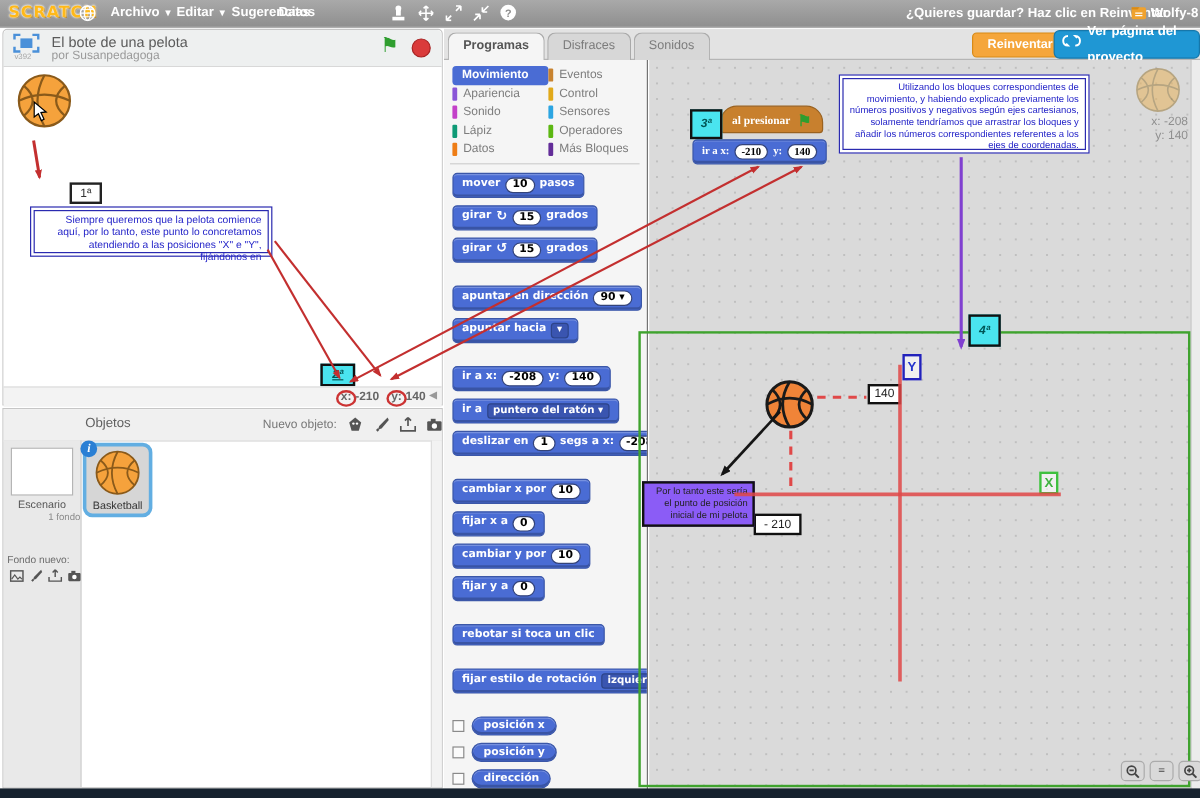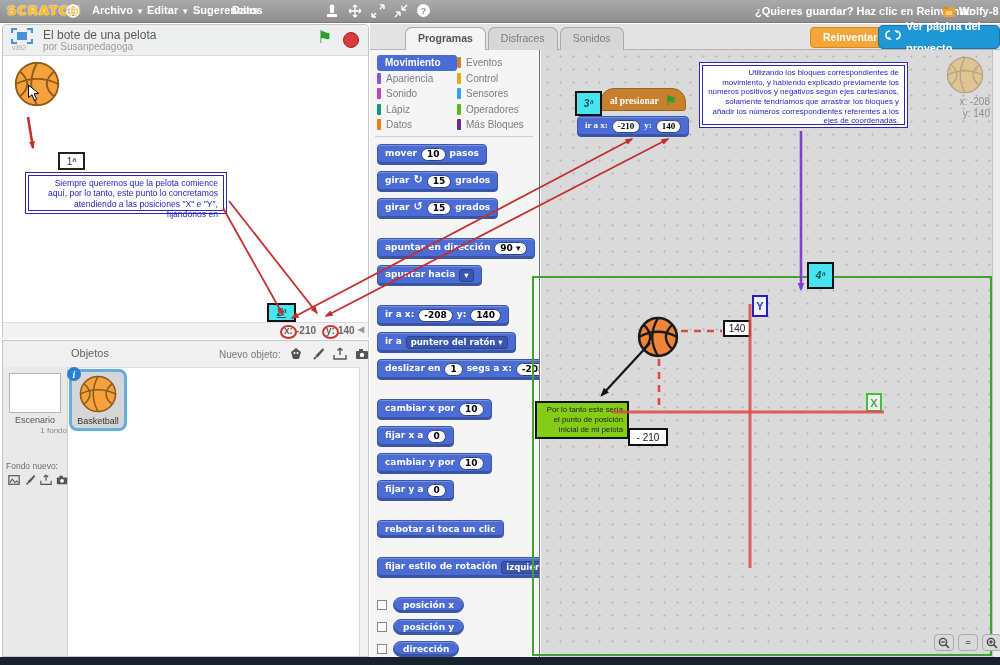--- a/index.html
+++ b/index.html
@@ -51,21 +51,21 @@
   .sp-left .bicons{position:absolute;left:4px;top:106px;display:flex;gap:3px;}
   .sprite-card{position:absolute;left:66px;top:28px;width:58px;height:62px;background:#d6d6d6;border:3px solid #62aee2;border-radius:8px;box-sizing:border-box;cursor:pointer;}
   .sprite-card .nm{position:absolute;left:0;bottom:2px;width:100%;text-align:center;font-size:9px;color:#333;}
   .ibadge{position:absolute;left:-5px;top:-5px;width:14px;height:14px;border-radius:50%;background:#2a7fd4;color:#fff;font:bold italic 10px "Liberation Serif",serif;display:flex;align-items:center;justify-content:center;cursor:pointer;}
   .sp-scroll{position:absolute;right:0;top:26px;width:8px;bottom:0;background:#f2f2f2;border-left:1px solid #ddd;}
 
   
   .topstrip{position:absolute;left:370px;top:24px;width:630px;height:26px;background:#e3e3e3;border-bottom:1px solid #b5b5b5;box-sizing:border-box;}
   .tabs{position:absolute;left:3px;top:3px;display:flex;gap:2px;}
   .tab{height:23px;box-sizing:border-box;padding:4px 12px 0;border:1px solid #a9a9a9;border-bottom:none;border-radius:7px 7px 0 0;background:#d7d7d7;color:#7c7c7c;font-size:10.5px;cursor:pointer;}
-  .tab.active{background:#f5f5f5;color:#555;font-weight:bold;margin-left:32px;}
+  .tab.active{background:#f5f5f5;color:#555;font-weight:bold;}
   .btn-reinvent{position:absolute;left:440px;top:3px;height:19px;padding:0 12px;background:#f5a63b;border:1px solid #d88a16;border-radius:4px;color:#fff;font:bold 10.5px "Liberation Sans",sans-serif;line-height:19px;cursor:pointer;}
   .btn-viewpage{position:absolute;left:508px;top:1px;height:22px;padding:0 10px 0 6px;background:#1f97d4;border:1px solid #1677aa;border-radius:5px;color:#fff;font:bold 11px "Liberation Sans",sans-serif;line-height:22px;cursor:pointer;display:flex;align-items:center;gap:5px;}
 
   .palette{position:absolute;left:370px;top:50px;width:170px;height:608px;background:#f5f5f5;border-right:1px solid #737373;box-sizing:border-box;overflow:hidden;}
   .cat-grid{position:absolute;left:7px;top:5px;width:160px;display:grid;grid-template-columns:80px 80px;grid-template-rows:repeat(5,15.5px);grid-auto-flow:column;}
   .cat{display:flex;align-items:center;font-size:10px;color:#7d7d7d;cursor:pointer;white-space:nowrap;}
   .cat .sw{width:4px;height:11px;margin-right:5px;border-radius:1px;flex:none;}
   .cat.sel{background:#4a6cd4;color:#fff;border-radius:3px;padding-left:8px;font-weight:bold;}
   .pal-divider{position:absolute;left:5px;top:86px;width:158px;border-top:1px solid #cfcfcf;}
   .blocks{position:absolute;left:7px;top:94px;display:flex;flex-direction:column;align-items:flex-start;gap:6px;}
@@ -84,21 +84,21 @@
 
   .floats{position:absolute;left:0;top:0;width:1000px;height:665px;pointer-events:none;}
   .floats .clickable{pointer-events:auto;font-family:Liberation Serif, serif;}
   .hat{position:absolute;left:600px;top:88px;background:#c8802e;border:1px solid #9a6220;color:#fff;font:bold 9.5px "DejaVu Sans",sans-serif;padding:7px 9px 4px;border-radius:14px 14px 3px 3px;display:flex;align-items:center;gap:6px;cursor:pointer;}
   .hat .flg{color:#2f9e2f;font-size:13px;line-height:10px;}
   .goto-block{position:absolute;left:577px;top:116px;}
 
   .greenrect{position:absolute;left:532px;top:276px;width:460px;height:380px;border:2px solid #3fa32e;box-sizing:border-box;}
   .blackbox{position:absolute;background:#fff;border:2px solid #111;box-sizing:border-box;display:flex;align-items:center;justify-content:center;font:10px "Liberation Sans",sans-serif;color:#222;}
   .axislabel{position:absolute;box-sizing:border-box;display:flex;align-items:center;justify-content:center;font:bold 11px "Liberation Sans",sans-serif;background:rgba(255,255,255,.6);}
-  .note3{position:absolute;left:535px;top:401px;width:94px;background:#84cc16;border:2px solid #111;box-sizing:border-box;font:7.8px "Liberation Sans",sans-serif;color:#222;text-align:right;padding:2px 4px;line-height:1.3;}
+  .note3{position:absolute;left:535px;top:401px;width:94px;background:#8b5cf6;border:2px solid #111;box-sizing:border-box;font:7.8px "Liberation Sans",sans-serif;color:#222;text-align:right;padding:2px 4px;line-height:1.3;}
 
   .spriteinfo-ball{position:absolute;left:946px;top:56px;opacity:.55;}
   .si-x{position:absolute;left:938px;top:96px;width:52px;text-align:right;font-size:10px;color:#8f8f8f;}
   .si-y{position:absolute;left:938px;top:108px;width:52px;text-align:right;font-size:10px;color:#8f8f8f;}
 
   .zoomctrl{position:absolute;left:934px;top:634px;display:flex;gap:4px;align-items:center;}
   .zbtn{width:18px;height:15px;background:#d9d9d9;border:1px solid #ababab;border-radius:4px;display:flex;align-items:center;justify-content:center;font:bold 10px "Liberation Sans",sans-serif;color:#444;cursor:pointer;}
 
   .bottombar{position:absolute;left:0;top:657px;width:1000px;height:8px;background:#16222e;}
   .overlay{position:absolute;left:0;top:0;width:1000px;height:665px;pointer-events:none;z-index:40;}

